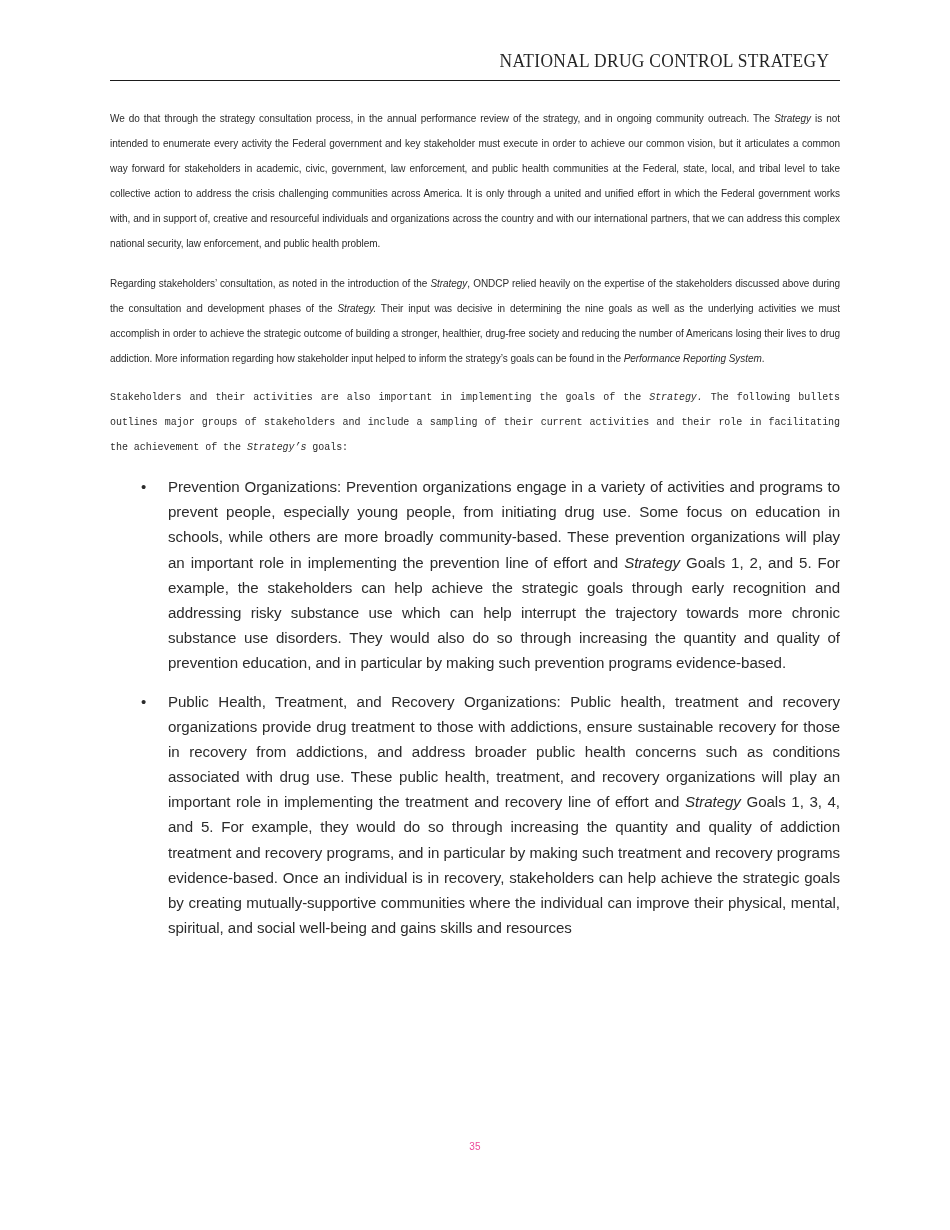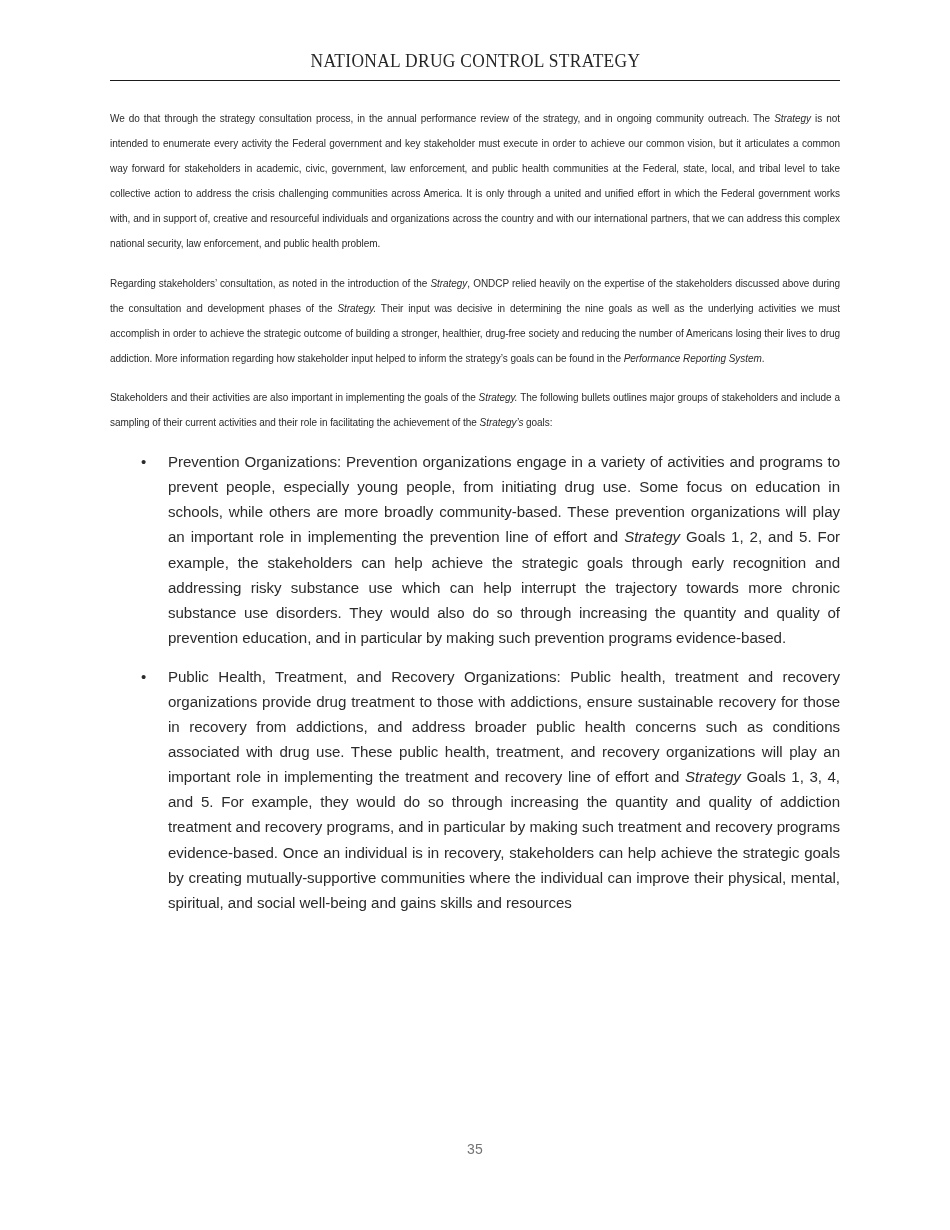--- a/index.html
+++ b/index.html
@@ -26,21 +26,21 @@
     height: 1230px;
     box-sizing: border-box;
   }
 
   
   .running-header {
     position: absolute;
     left: 110px;
     top: 52px;
     width: 730px;
-    text-align: center;
+    text-align: right;
   }
 
   .running-header-title {
     font-family: "Liberation Serif", "DejaVu Serif", serif;
     font-size: 18.5px;
     letter-spacing: 0.35px;
     color: #262626;
     line-height: 1.0;
     white-space: nowrap;
     display: inline-block;
@@ -70,21 +70,21 @@
     font-size: 10px;
     line-height: 25.1px;
     text-align: justify;
     text-justify: inter-word;
     font-stretch: condensed;
     letter-spacing: -0.05px;
     -webkit-hyphens: none;
     hyphens: none;
   }
 
-  p.para:last-child { margin-bottom: 0; }
+  p.para:last-child { margin-bottom: 0; font-family: Liberation Mono, monospace; }
 
   em, .ital {
     font-style: italic;
   }
 
   
   ul.bullets {
     list-style: none;
     margin: 14px 0 0 0;
     padding: 0;
@@ -112,22 +112,22 @@
     color: #2b2b2b;
   }
 
   
   .folio {
     position: absolute;
     left: 0;
     top: 1141px;
     width: 950px;
     text-align: center;
-    font-size: 14px;
-    color: #737373;
+    font-size: 10px;
+    color: #ec4899;
     letter-spacing: 0.2px;
   }
 </style>
 </head>
 <body>
 
 <div class="page">
 
   <div class="running-header">
     <span class="running-header-title">NATIONAL DRUG CONTROL STRATEGY</span>

